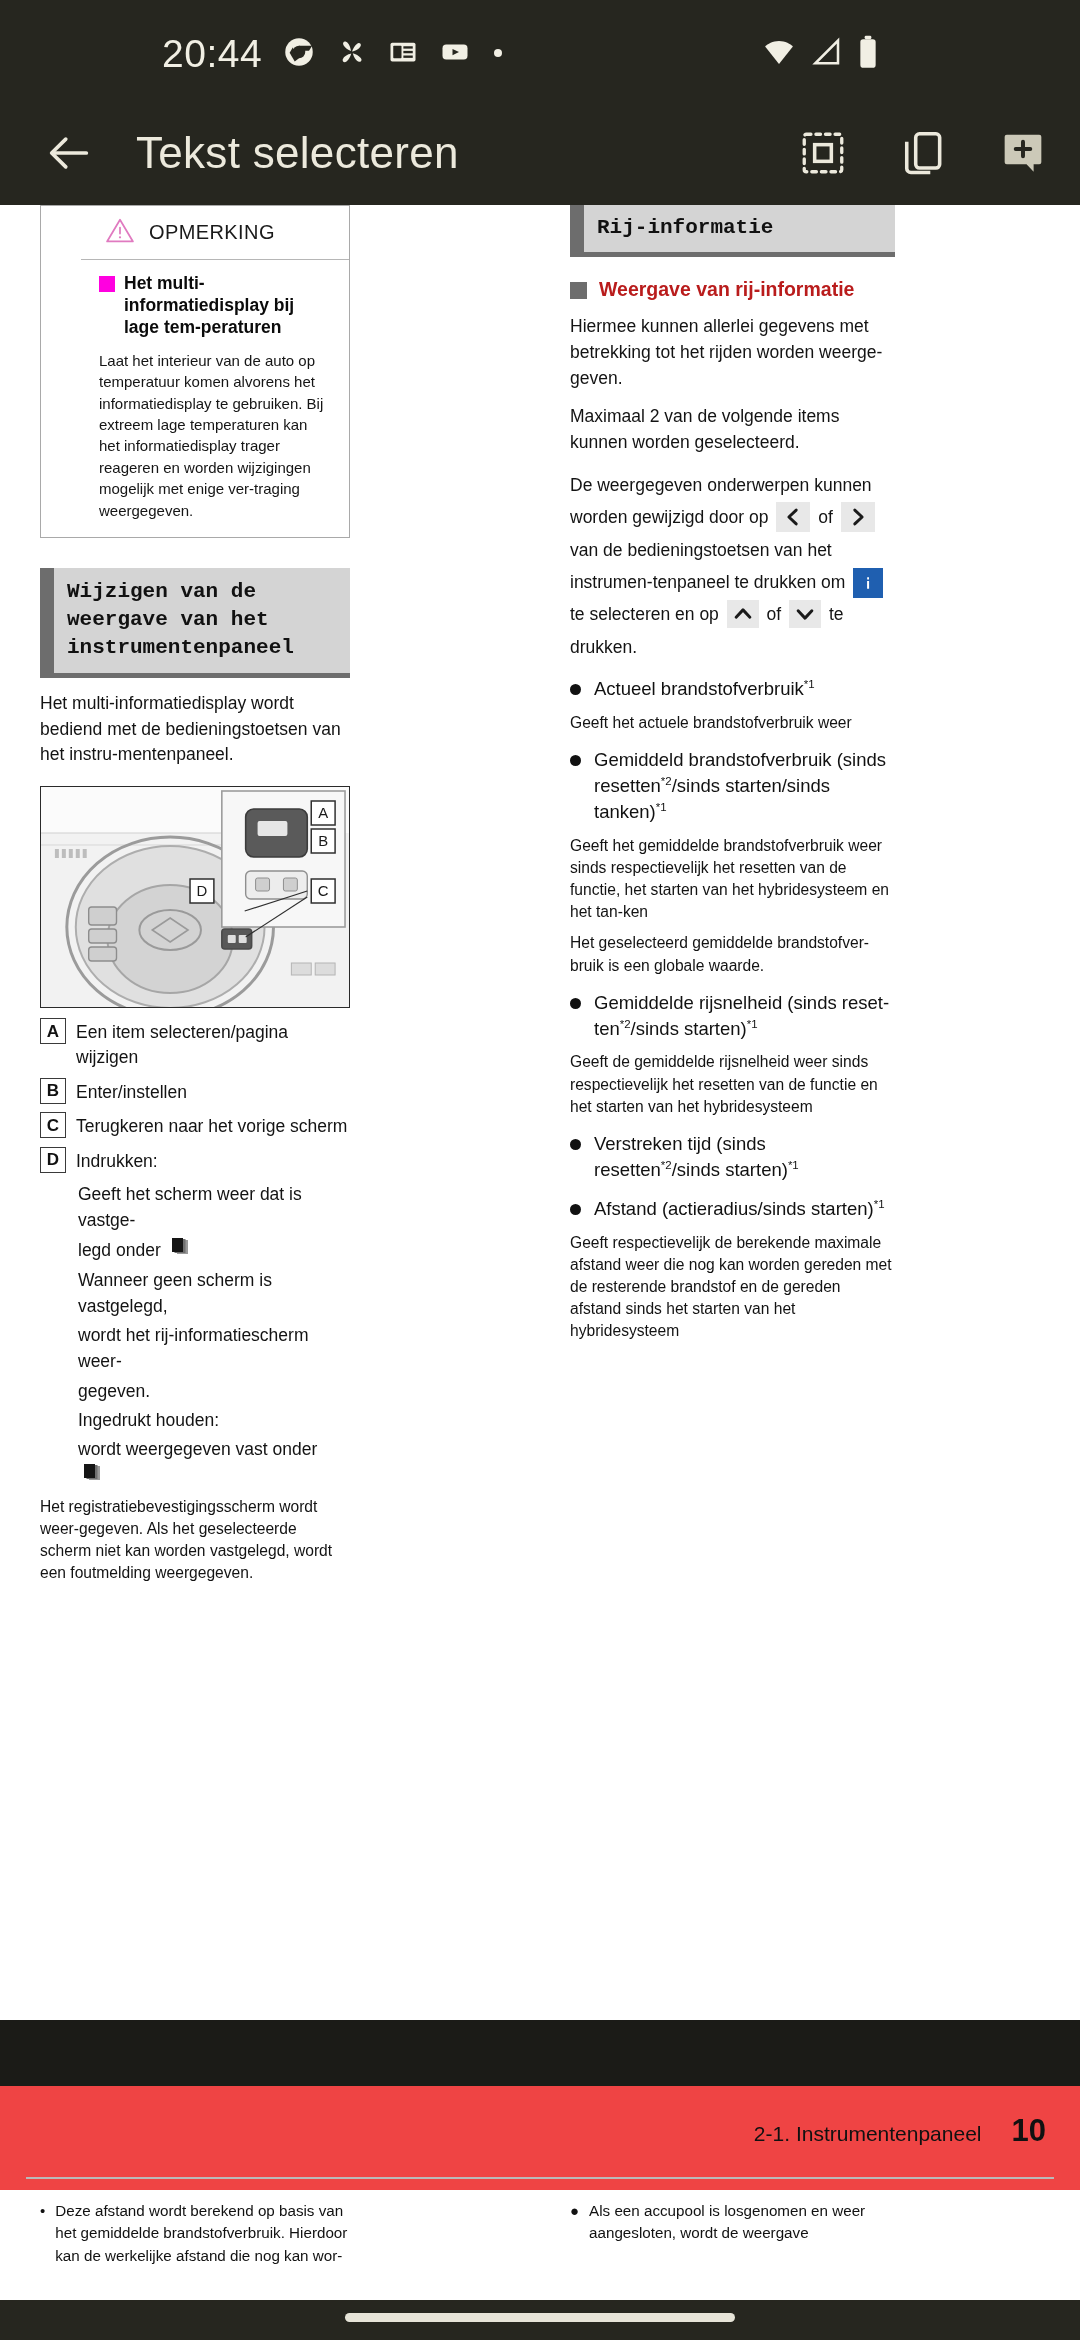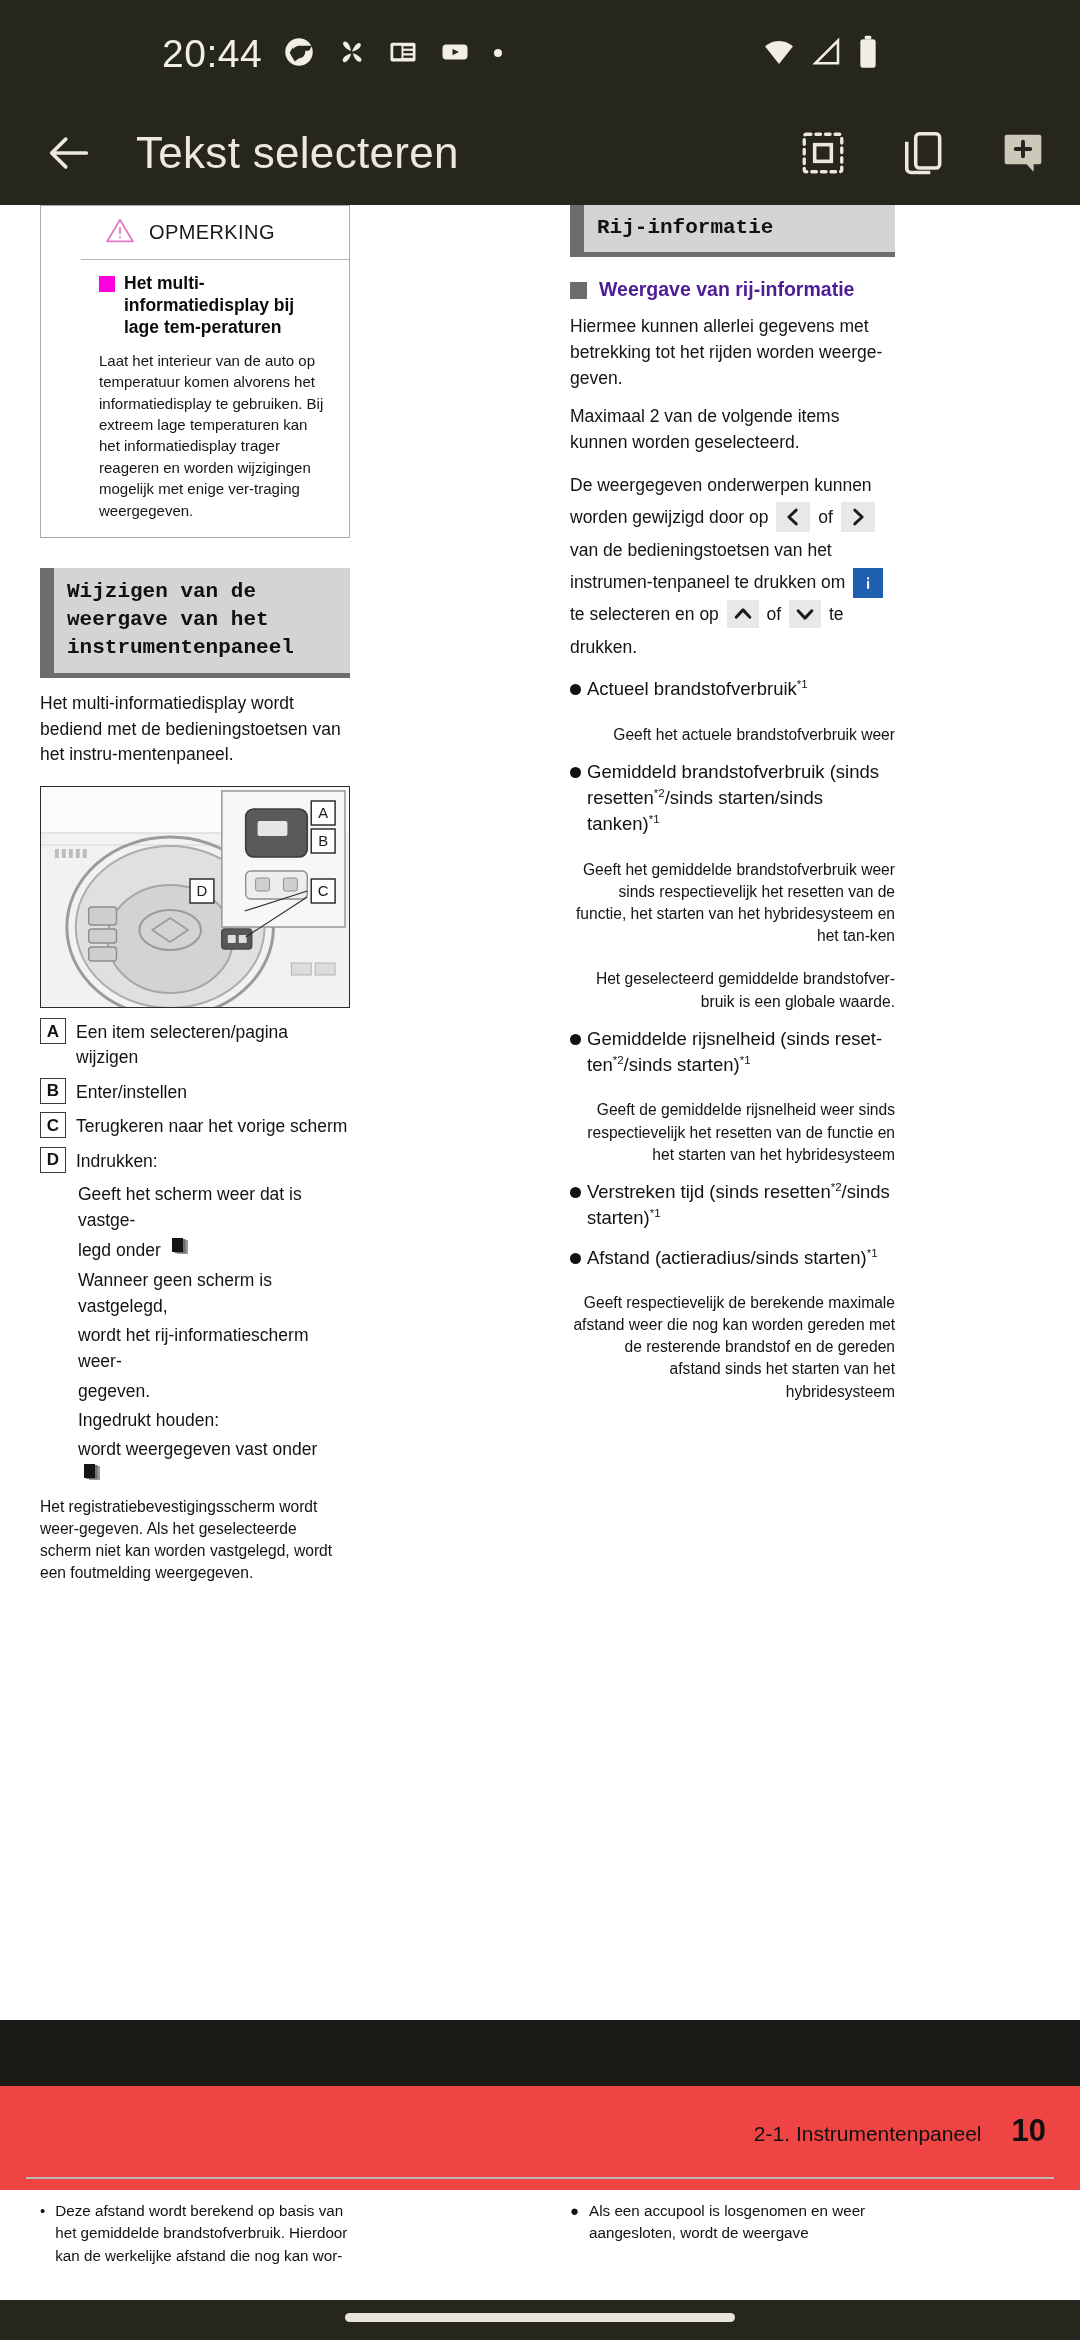--- a/index.html
+++ b/index.html
@@ -57,24 +57,24 @@
     flex: 1; background: #d4d4d4; border-bottom: 5px solid #6d6d6d;
     font-weight: bold; font-size: 21px; line-height: 1.33; color: #111;
     padding: 10px 10px 11px 13px;
     font-family: Liberation Mono, monospace;
   }
   .sec-title.one { padding: 9px 10px 10px 13px; }
 
   
   .sub-head { display: flex; align-items: flex-start; gap: 12px; margin-top: 21px; }
   .sq-gray { width: 17px; height: 17px; background: #6d6d6d; flex: none; margin-top: 4px; }
-  .sub-head-t { font-weight: bold; font-size: 19.5px; color:#4c1d95; line-height:1.2; }
+  .sub-head-t { font-weight: bold; font-size: 19.5px; color:#b91c1c; line-height:1.2; }
 
   .p { margin-top: 13px; font-size: 17.5px; line-height: 1.47; color: #131313; }
-  .p.tight { margin-top: 21px; text-align: right; }
+  .p.tight { margin-top: 9px; }
   .p.sm { font-size: 15.6px; line-height: 1.42; }
 
   
   .figure { margin-top: 18px; width: 100%; height: 222px; border: 1.5px solid #2a2a2a; position: relative; overflow: hidden; background:#efefef; }
 
   
   .abc-list { margin-top: 10px; }
   .abc-row { display: flex; align-items: flex-start; gap: 10px; margin-bottom: 7px; }
   .abc-box {
     width: 26px; height: 26px; border: 1.6px solid #3a3a3a; flex: none;
@@ -87,21 +87,21 @@
 
   
   .chip { display: inline-flex; align-items: center; justify-content: center;
           background: #e8e8e8; vertical-align: -5px; margin: 0 3px; }
   .chip-arrow { width: 34px; height: 30px; }
   .chip-info { width: 30px; height: 30px; background:#1f5fb0; }
   .chip-updown { width: 32px; height: 28px; }
   .stack-ico { display: inline-block; width: 24px; height: 24px; vertical-align: -4px; margin: 0 2px; position: relative; }
 
   
-  .bul { display: flex; gap: 6px; margin-top: 13px; }
+  .bul { display: flex; gap: 13px; margin-top: 13px; }
   .bul-dot { width: 11px; height: 11px; border-radius: 50%; background: #111; flex: none; margin-top: 8px; }
   .bul-t { font-size: 18.5px; line-height: 1.42; color: #111; }
   sup { font-size: .62em; vertical-align: super; }
 
   
   .hl { background: #4fc3e8; }
 
   
   .handle { position: absolute; width: 44px; height: 44px; background: #4fc3e8; }
   .handle.left  { border-radius: 0 50% 50% 50%; }

